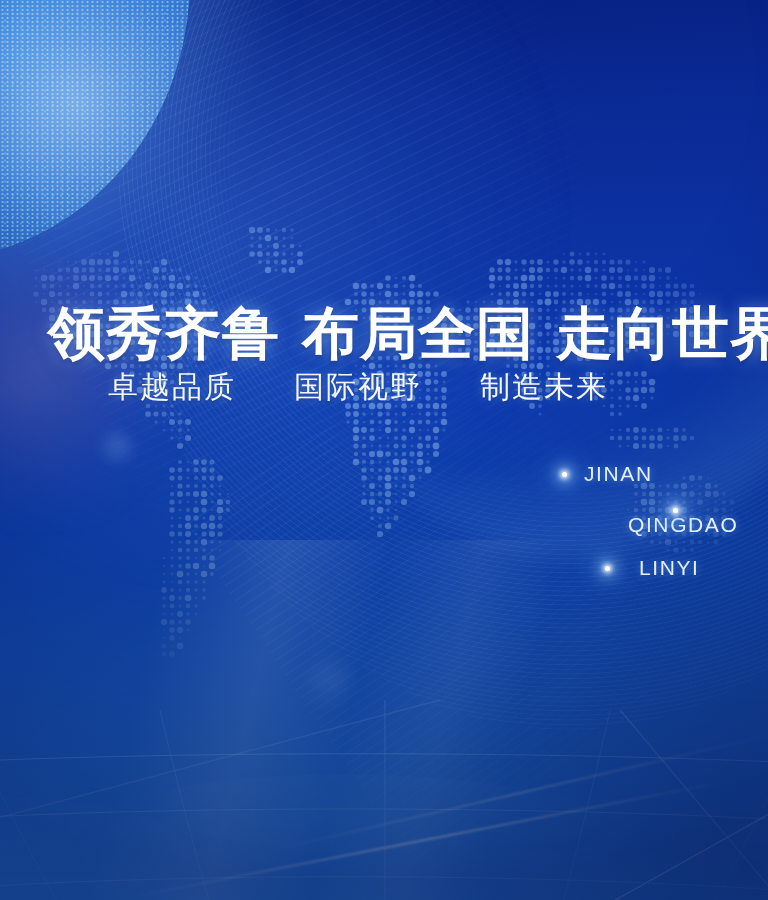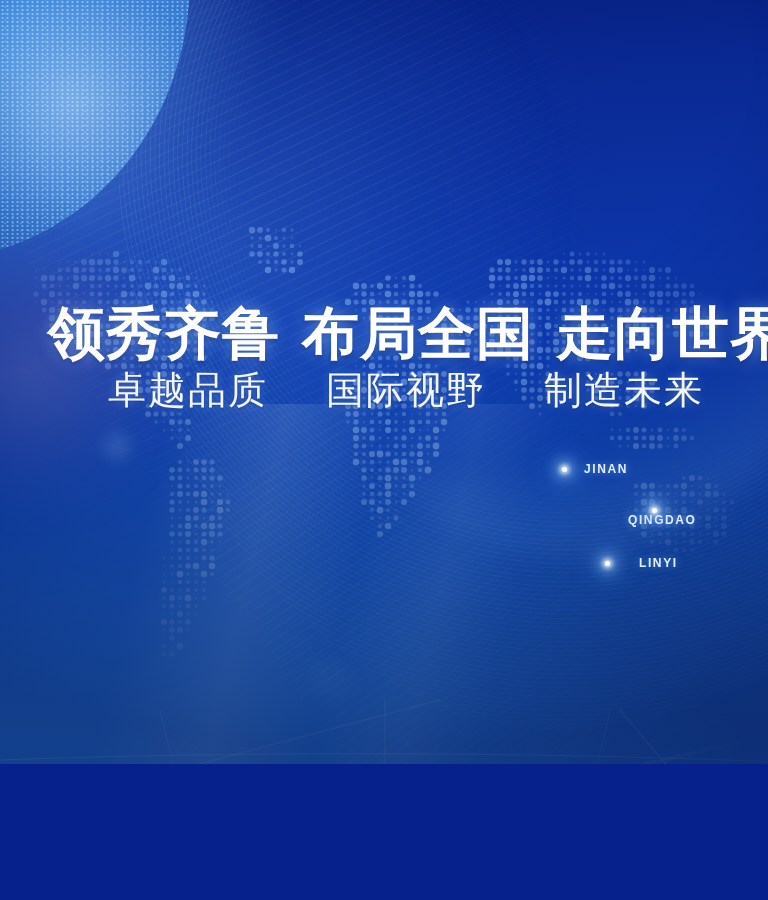--- a/index.html
+++ b/index.html
@@ -5,21 +5,21 @@
 <style>
   html,body{margin:0;padding:0;background:#06208c;}
   body{
     font-family:"Liberation Serif","DejaVu Serif",serif;
     -webkit-font-smoothing:antialiased;
   }
 
   
   #banner{
     position:relative;
-    width:768px;height:764px;
+    width:768px;height:900px;
     overflow:hidden;
     background:
       linear-gradient(178deg,
         #072183 0%,
         #0a2a95 14%,
         #0c32a3 30%,
         #0e3cb0 46%,
         #1148ba 58%,
         #1556c4 70%,
         #1a63cc 80%,
@@ -170,21 +170,21 @@
     font-weight:700;
     color:#ffffff;
     letter-spacing:1px;
     white-space:nowrap;
     text-shadow:0 0 16px rgba(150,200,255,.55), 0 2px 5px rgba(3,22,90,.6);
   }
   .headline .gap{display:inline-block;width:22px;}
 
   .subline{
     position:absolute;left:108px;top:370px;
-    font-size:38px;line-height:1.1;
+    font-size:30px;line-height:1.1;
     font-weight:400;
     color:#f2f7ff;
     letter-spacing:2px;
     white-space:nowrap;
     text-shadow:0 0 10px rgba(150,200,255,.45), 0 1px 3px rgba(3,22,90,.5);
   }
   .subline .gap{display:inline-block;width:58px;}
 
   
   .city{
@@ -197,22 +197,22 @@
     width:5px;height:5px;border-radius:50%;
     background:#ffffff;
     box-shadow:
       0 0 5px 2px rgba(255,255,255,.95),
       0 0 13px 6px rgba(165,215,255,.55),
       0 0 26px 12px rgba(110,180,255,.22);
     flex:0 0 auto;
   }
   .city-name{
     font-family:"Liberation Sans","DejaVu Sans",sans-serif;
-    font-size:12px;
-    font-weight:700;
+    font-size:21px;
+    font-weight:400;
     letter-spacing:1.6px;
     color:#e4f0ff;
     text-shadow:0 0 8px rgba(140,195,255,.6);
   }
   #city-jinan{left:562px;top:462px;}
   #city-jinan .city-name{margin-left:17px;}
   #city-qingdao{left:612px;top:508px;flex-direction:column;}
   #city-qingdao .city-name{margin-left:16px;}
   #city-linyi{left:605px;top:556px;gap:11px;}
   #city-linyi .city-name{margin-left:18px;}

